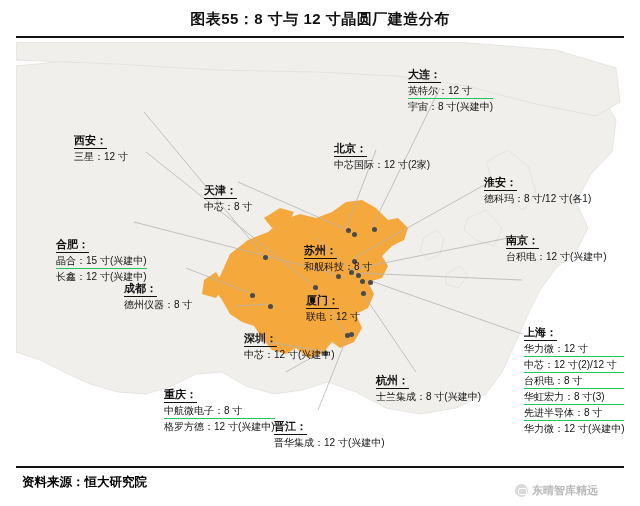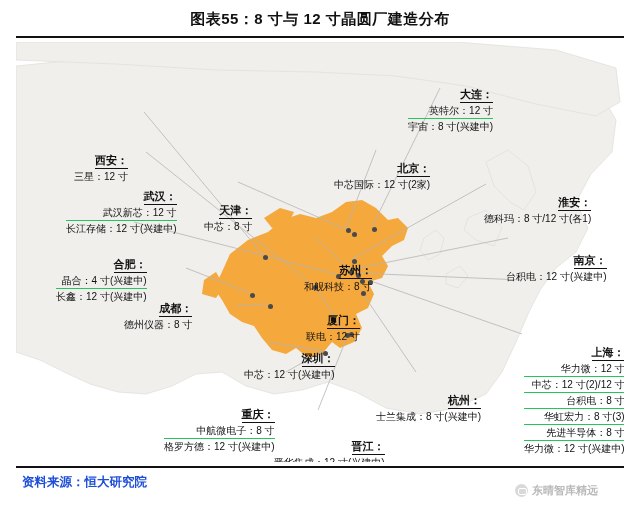--- a/index.html
+++ b/index.html
@@ -39,21 +39,21 @@
     background: #111;
   }
   .rule-top { top: 36px; }
   .rule-bottom { top: 466px; }
   .source {
     position: absolute;
     left: 22px;
     top: 474px;
     font-size: 12.5px;
     font-weight: bold;
-    color: #1d4ed8;
+    color: #000000;
   }
   .map-area {
     position: absolute;
     left: 16px;
     top: 42px;
     width: 608px;
     height: 420px;
     overflow: hidden;
   }
   .map-svg {
@@ -75,21 +75,21 @@
     display: block;
     margin-bottom: 1px;
   }
   .label .row {
     display: block;
     border-bottom: 1px solid #22c55e;
     padding-bottom: 1px;
     margin-bottom: 1px;
   }
   .label .row:last-child { border-bottom: none; }
-  .label.align-left { text-align: right; margin-top: 20px; }
+  .label.align-left { text-align: left; }
   .city-underline {
     border-bottom: 1.5px solid #111;
     display: inline-block;
     padding-bottom: 1px;
   }
   .dot {
     position: absolute;
     width: 5px;
     height: 5px;
     background: #4a4a4a;
@@ -208,29 +208,24 @@
     <div class="dot" style="left:307px; top:309px;"></div>
     <div class="dot" style="left:330px; top:186px;"></div>
     <div class="dot" style="left:336px; top:190px;"></div>
     <div class="dot" style="left:356px; top:185px;"></div>
 
     <div class="label align-left" style="left:58px; top:92px;">
       <span class="city"><span class="city-underline">西安：</span></span>
       <span class="row">三星：12 寸</span>
     </div>
 
-    <div class="label align-left" style="left:50px; top:128px;">
-      <span class="city"><span class="city-underline">武汉：</span></span>
-      <span class="row">武汉新芯：12 寸</span>
-      <span class="row">长江存储：12 寸(兴建中)</span>
-    </div>
 
     <div class="label align-left" style="left:40px; top:196px;">
       <span class="city"><span class="city-underline">合肥：</span></span>
-      <span class="row">晶合：4 寸(兴建中)</span>
+      <span class="row">晶合：15 寸(兴建中)</span>
       <span class="row">长鑫：12 寸(兴建中)</span>
     </div>
 
     <div class="label align-left" style="left:108px; top:240px;">
       <span class="city"><span class="city-underline">成都：</span></span>
       <span class="row">德州仪器：8 寸</span>
     </div>
 
     <div class="label align-left" style="left:228px; top:290px;">
       <span class="city"><span class="city-underline">深圳：</span></span>

